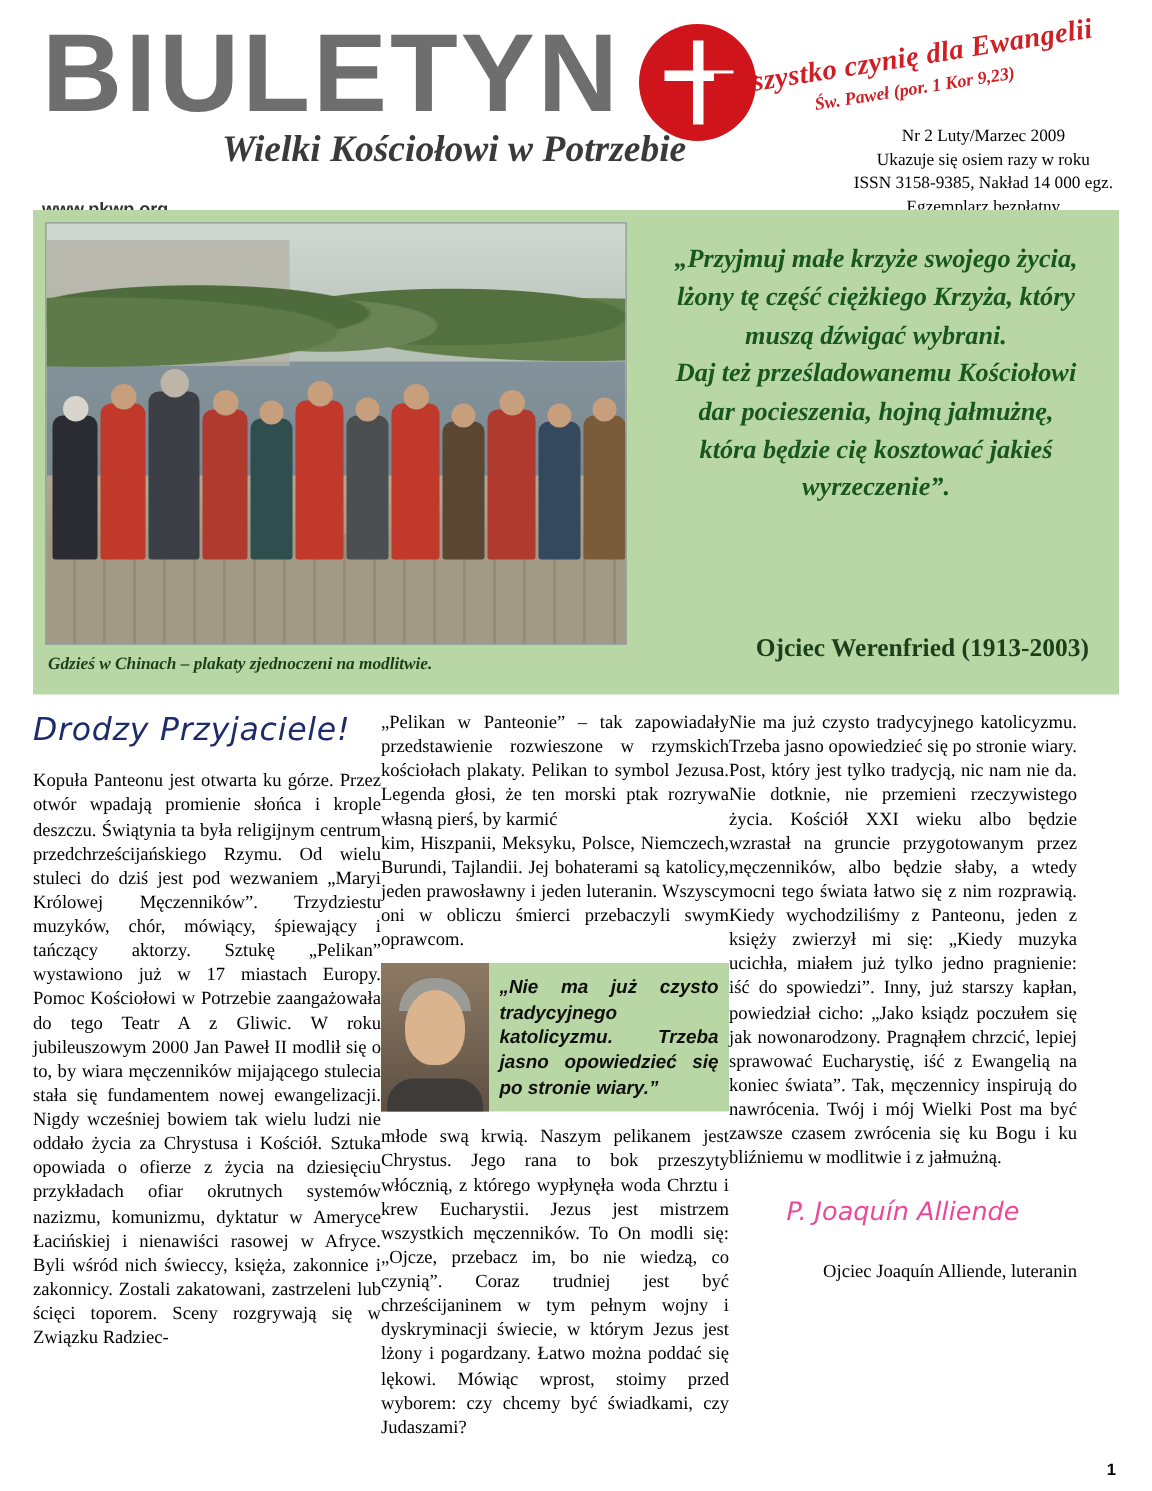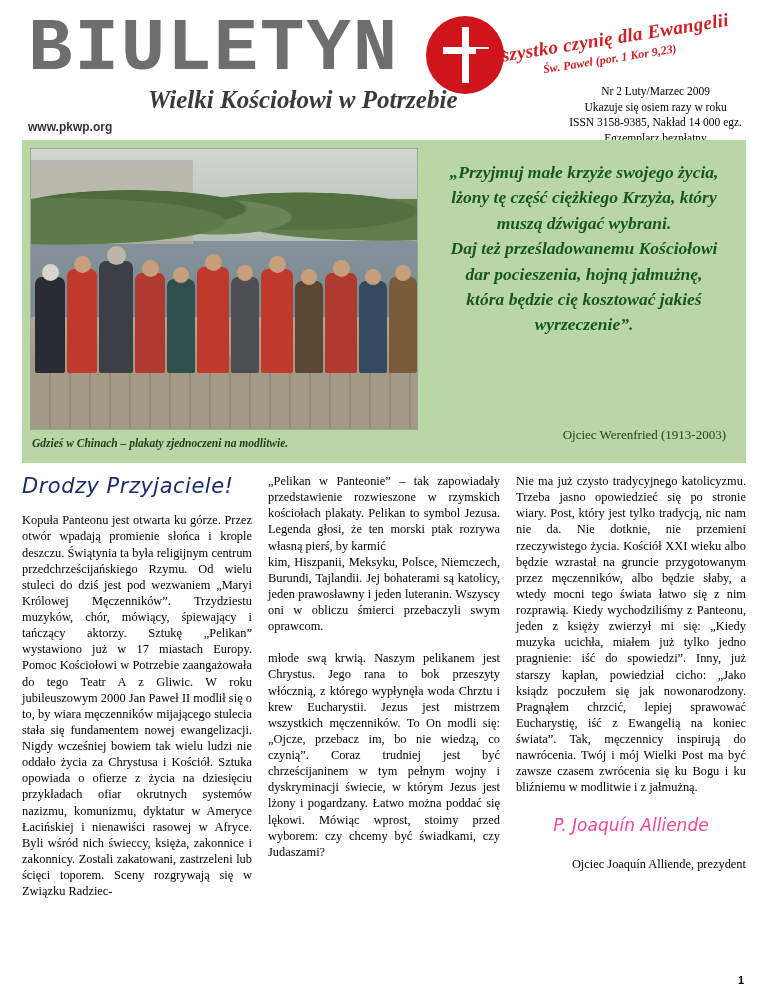--- a/index.html
+++ b/index.html
@@ -52,21 +52,21 @@
     font-weight: bold;
     margin-top: 2px;
     white-space: nowrap;
   }
   .title-block {
     position: absolute;
     left: 6px;
     top: 14px;
   }
   .biuletyn {
-    font-family: Liberation Mono, monospace;
+    font-family: Liberation Sans, sans-serif;
     font-weight: bold;
     font-size: 74px;
     letter-spacing: 2px;
     color: #6e6e6e;
     line-height: 0.95;
   }
   .subtitle {
     font-family: "Liberation Serif", serif;
     font-weight: bold;
     font-style: italic;
@@ -116,21 +116,21 @@
     top: 84px;
     text-align: center;
     font-family: "Liberation Serif", serif;
     font-size: 11.5px;
     line-height: 1.35;
     color: #000;
   }
   .url {
     position: absolute;
     left: 6px;
-    top: 120px;
+    top: 132px;
     font-family: "Liberation Sans", sans-serif;
     font-size: 12px;
     font-weight: bold;
     color: #333;
   }
 
   
   .hero {
     position: relative;
     height: 323px;
@@ -207,32 +207,31 @@
     font-style: italic;
     font-weight: bold;
     font-size: 17.5px;
     line-height: 1.45;
     position: relative;
   }
   .hero-attrib {
     position: absolute;
     right: 12px;
     bottom: 10px;
-    font-size: 13px;
-    font-weight: normal;
+    font-size: 17px;
+    font-weight: bold;
     font-style: normal;
     color: #1b3f1b;
   }
 
   
   .body-area {
     position: relative;
     margin-top: 10px;
     display: flex;
-    gap: 16px;
     height: 478px;
   }
   .col {
     width: 232px;
     font-family: "Liberation Serif", serif;
     font-size: 12.4px;
     line-height: 1.30;
     text-align: justify;
     position: relative;
   }
@@ -407,27 +406,28 @@
       <p style="margin-top:0">„Pelikan w Panteonie” – tak zapowiadały przedstawienie rozwieszone w rzymskich kościołach plakaty. Pelikan to symbol Jezusa. Legenda głosi, że ten morski ptak rozrywa własną pierś, by karmić</p>
       <p>kim, Hiszpanii, Meksyku, Polsce, Niemczech, Burundi, Tajlandii. Jej bohaterami są katolicy, jeden prawosławny i jeden luteranin. Wszyscy oni w obliczu śmierci przebaczyli swym oprawcom.</p>
 
       <div class="pullquote">
         <div class="portrait">
           <div class="bg"></div>
           <div class="hair"></div>
           <div class="face"></div>
           <div class="shirt"></div>
         </div>
+        <div class="pq-text">„Nie ma już czysto tradycyjnego katolicyzmu. Trzeba jasno opowiedzieć się po stronie wiary.”</div>
       </div>
 
       <p>młode swą krwią. Naszym pelikanem jest Chrystus. Jego rana to bok przeszyty włócznią, z którego wypłynęła woda Chrztu i krew Eucharystii. Jezus jest mistrzem wszystkich męczenników. To On modli się: „Ojcze, przebacz im, bo nie wiedzą, co czynią”. Coraz trudniej jest być chrześcijaninem w tym pełnym wojny i dyskryminacji świecie, w którym Jezus jest lżony i pogardzany. Łatwo można poddać się lękowi. Mówiąc wprost, stoimy przed wyborem: czy chcemy być świadkami, czy Judaszami?</p>
     </div>
 
     <div class="col">
       <p>Nie ma już czysto tradycyjnego katolicyzmu. Trzeba jasno opowiedzieć się po stronie wiary. Post, który jest tylko tradycją, nic nam nie da. Nie dotknie, nie przemieni rzeczywistego życia. Kościół XXI wieku albo będzie wzrastał na gruncie przygotowanym przez męczenników, albo będzie słaby, a wtedy mocni tego świata łatwo się z nim rozprawią. Kiedy wychodziliśmy z Panteonu, jeden z księży zwierzył mi się: „Kiedy muzyka ucichła, miałem już tylko jedno pragnienie: iść do spowiedzi”. Inny, już starszy kapłan, powiedział cicho: „Jako ksiądz poczułem się jak nowonarodzony. Pragnąłem chrzcić, lepiej sprawować Eucharystię, iść z Ewangelią na koniec świata”. Tak, męczennicy inspirują do nawrócenia. Twój i mój Wielki Post ma być zawsze czasem zwrócenia się ku Bogu i ku bliźniemu w modlitwie i z jałmużną.</p>
       <div class="signature">P. Joaquín Alliende</div>
-      <div class="sig-name">Ojciec Joaquín Alliende, prezydent</div>
+      <div class="sig-name">Ojciec Joaquín Alliende, luteranin</div>
     </div>
 
   </div>
 
   <div class="page-number">1</div>
 </div>
 
 </body></html>

